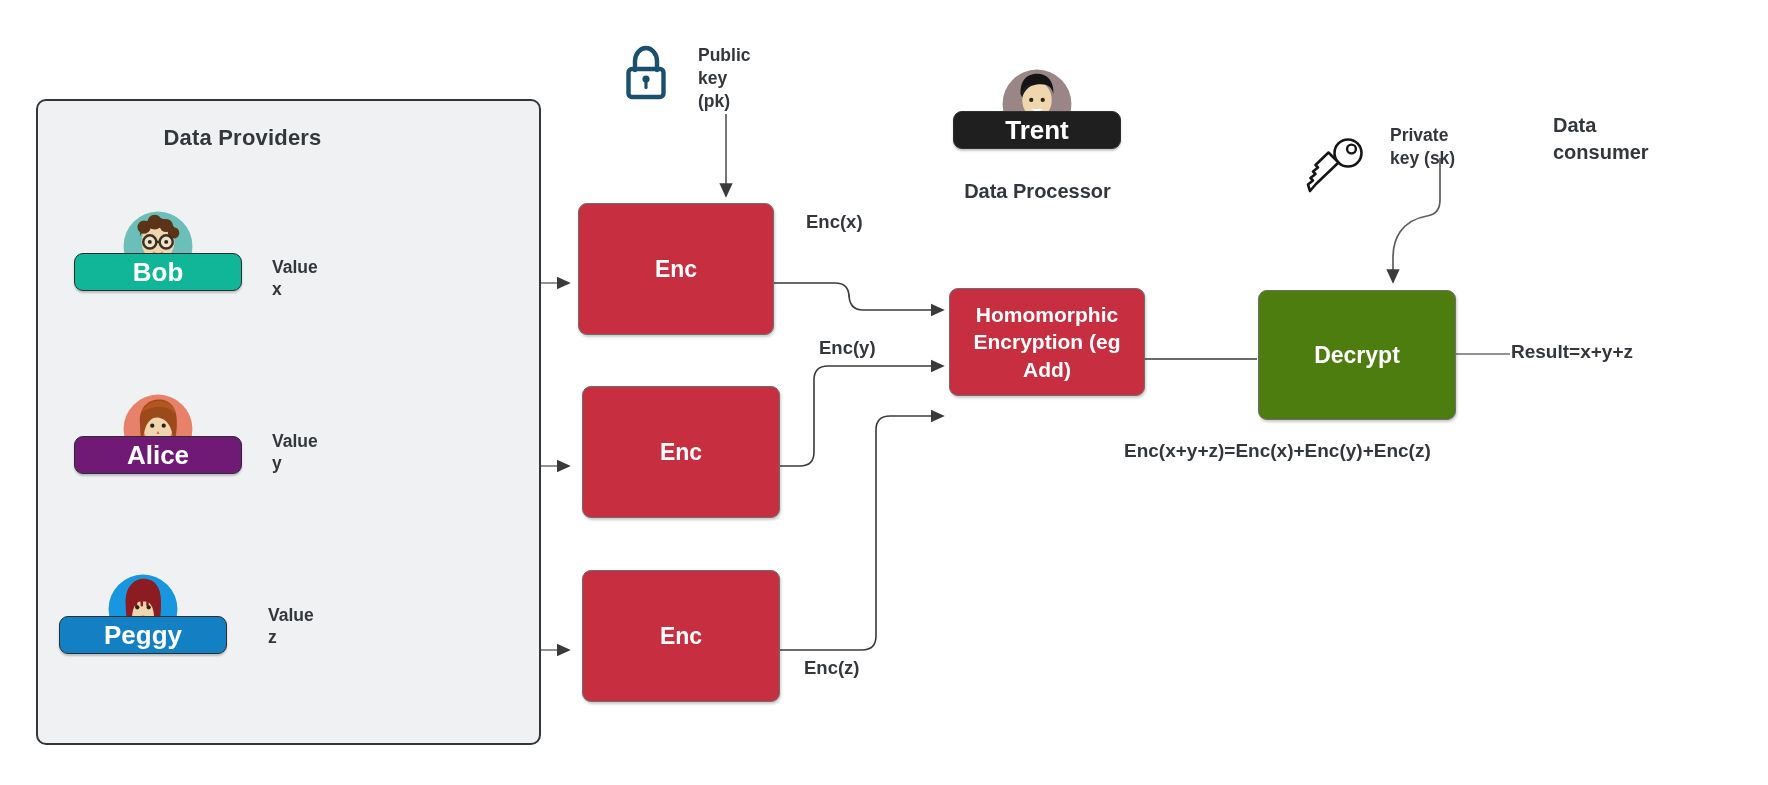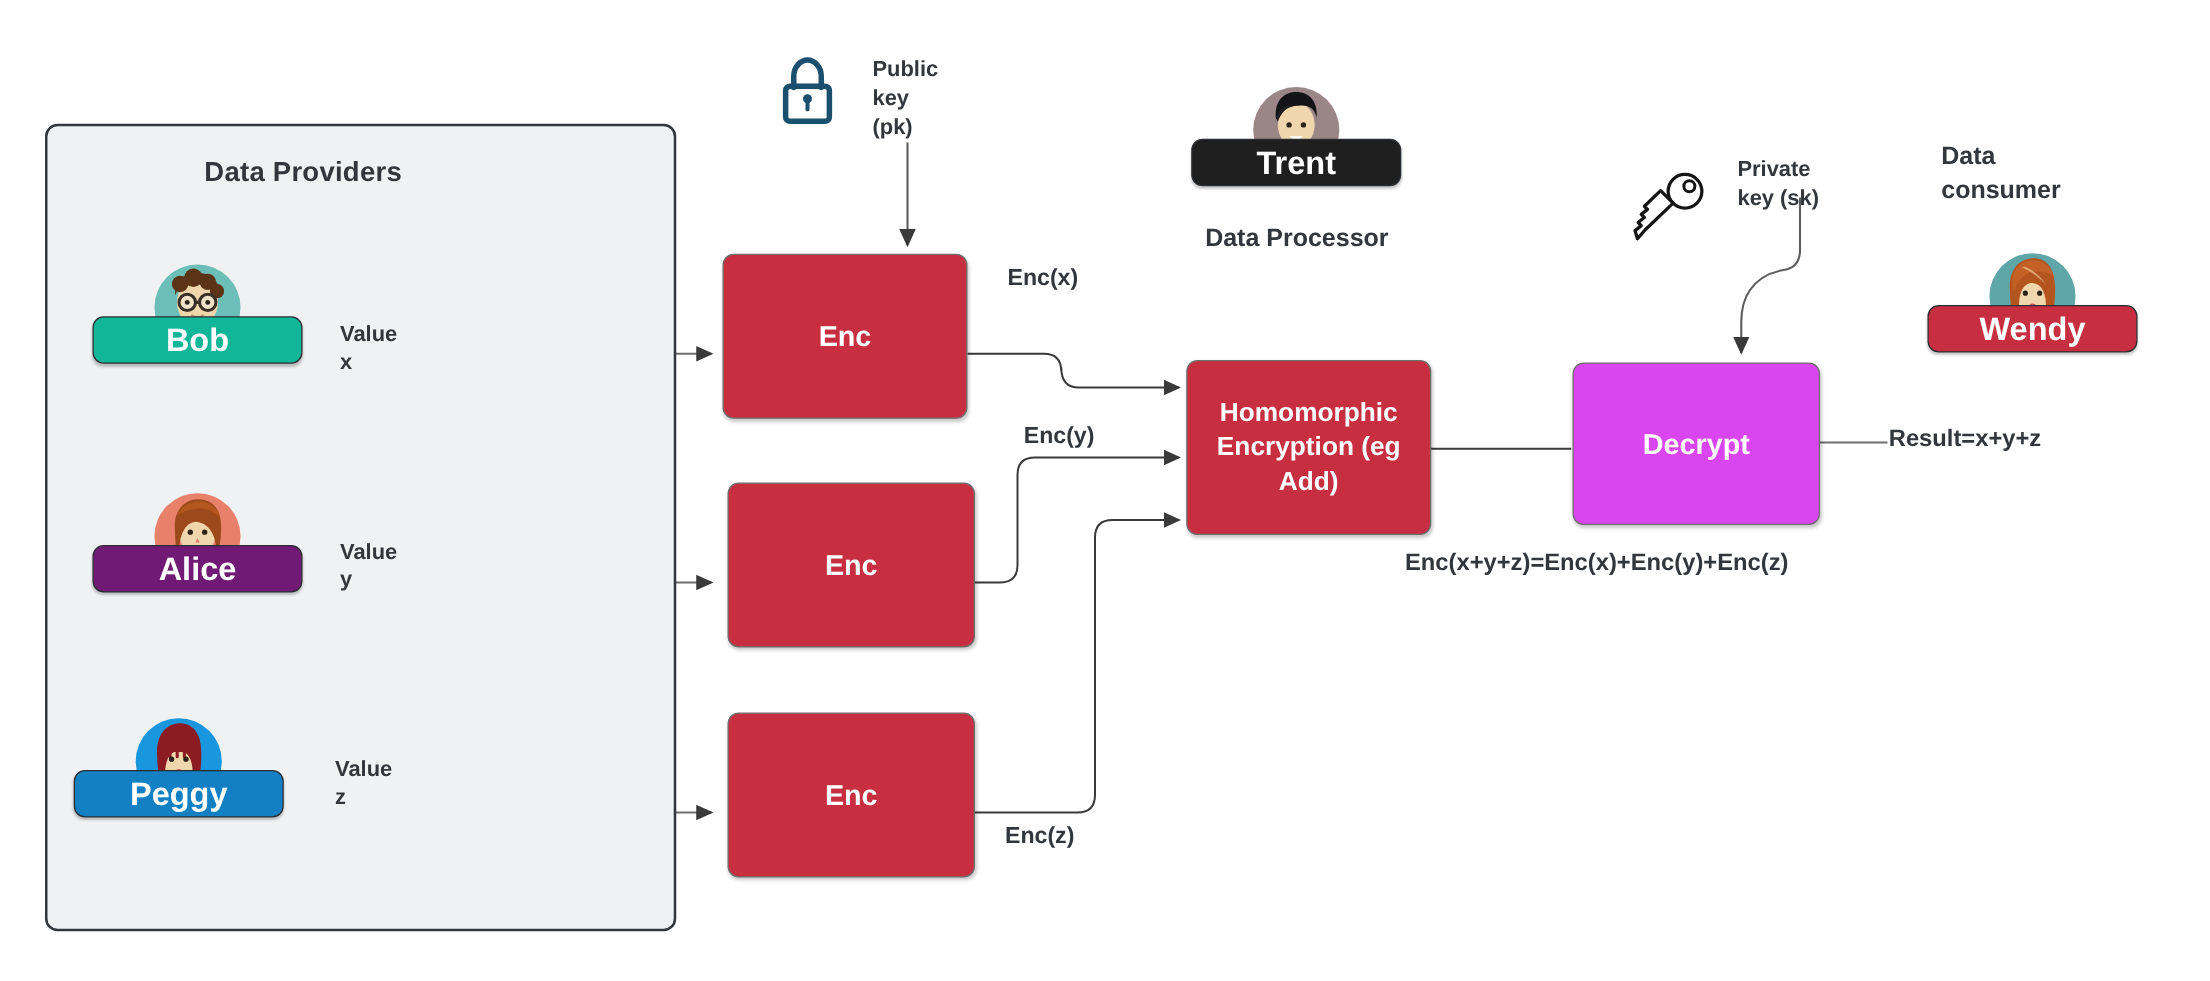--- a/index.html
+++ b/index.html
@@ -46,21 +46,21 @@
 
   
   .pbox {
     position:absolute; border-radius:9px;
     display:flex; align-items:center; justify-content:center;
     text-align:center; color:#fff; font-weight:bold;
     border:1.6px solid #6e6e6e;
     box-shadow: 1px 2px 3px rgba(0,0,0,.22);
   }
   .pbox.red  { background:#c72e3f; }
-  .pbox.teal { background:#d946ef; }
+  .pbox.teal { background:#4d7c0f; }
 
   
   .txt { position:absolute; font-weight:bold; color:#33373b; }
 
   
   svg.wires { position:absolute; left:0; top:0; width:1768px; height:785px; pointer-events:none; }
 </style>
 </head>
 <body>
 
@@ -234,21 +234,21 @@
       </svg>
     </div>
     <div class="name-pill" style="background:#201f1f;">
       <span>Trent</span>
     </div>
   </div>
   <div class="txt" style="left:920px; top:180px; width:235px; text-align:center; font-size:20px;">
     <span>Data Processor</span>
   </div>
 
-  <div class="pbox red" style="left:949px; top:288px; width:196px; height:140px; font-size:21px; line-height:1.3; flex-direction:column;">
+  <div class="pbox red" style="left:949px; top:288px; width:196px; height:108px; font-size:21px; line-height:1.3; flex-direction:column;">
     <div>Homomorphic</div>
     <div>Encryption (eg</div>
     <div>Add)</div>
   </div>
 
   <div style="position:absolute; left:1304px; top:137px;">
     <svg width="62" height="58" viewBox="0 0 62 58">
       <g fill="#ffffff" stroke="#151515" stroke-width="2.6" stroke-linejoin="round" stroke-linecap="round">
         <circle cx="44" cy="16" r="13.5"></circle>
         <path d="M34.5,25.5 L12,47 L6,54 L4,47.5 L9,43.5 L6.5,41 L11.5,37 L9,34.5 L14,30.5 L11.5,28 L24.5,15.5 Z"></path>
@@ -270,33 +270,14 @@
   </div>
 
   <div class="txt" style="left:1553px; top:112px; font-size:20px; line-height:1.33; width:150px;">
     <div>Data</div>
     <div>consumer</div>
   </div>
 
   <div class="txt" style="left:1124px; top:440px; font-size:19px;">
     <span>Enc(x+y+z)=Enc(x)+Enc(y)+Enc(z)</span>
   </div>
-  <div class="person" style="left:1542px; top:196px; width:168px; height:90px;">
-    <div class="avatar" style="top:0;">
-      <svg class="av" width="82" height="82" viewBox="0 0 100 100">
-        <circle cx="50" cy="50" r="42" fill="#5fa6a9"></circle>
-        <path d="M24,100 C26,78 36,69 50,69 C64,69 74,78 76,100 Z" fill="#3d8e90"></path>
-        <path d="M42,66 L50,86 L58,66 L50,62 Z" fill="#ffffff"></path>
-        <ellipse cx="50" cy="46" rx="18" ry="21" fill="#f0d6ad"></ellipse>
-        <path d="M28,46 C26,22 39,13 51,13 C64,13 73,23 72,46 C72,60 69,70 67,76 L62,74 C65,56 63,38 50,37 C37,37 35,56 38,76 L33,76 C30,68 28,56 28,46 Z" fill="#b4551f"></path>
-        <path d="M31,28 C36,18 45,14 52,15 C62,16 69,22 71,31 C62,24 50,24 42,30 C37,34 33,40 32,46 C30,40 30,33 31,28 Z" fill="#c46127"></path>
-        <path d="M40,22 C48,26 58,32 64,40 C58,30 50,24 42,21 Z" fill="#e0a672"></path>
-        <circle cx="43" cy="47" r="2.5" fill="#2c2218"></circle>
-        <circle cx="57" cy="47" r="2.5" fill="#2c2218"></circle>
-        <ellipse cx="50" cy="59" rx="3" ry="2" fill="#c9585f"></ellipse>
-      </svg>
-    </div>
-    <div class="name-pill" style="background:#c72e3f;">
-      <span>Wendy</span>
-    </div>
-  </div>
 
 </div>
 
 </body></html>

